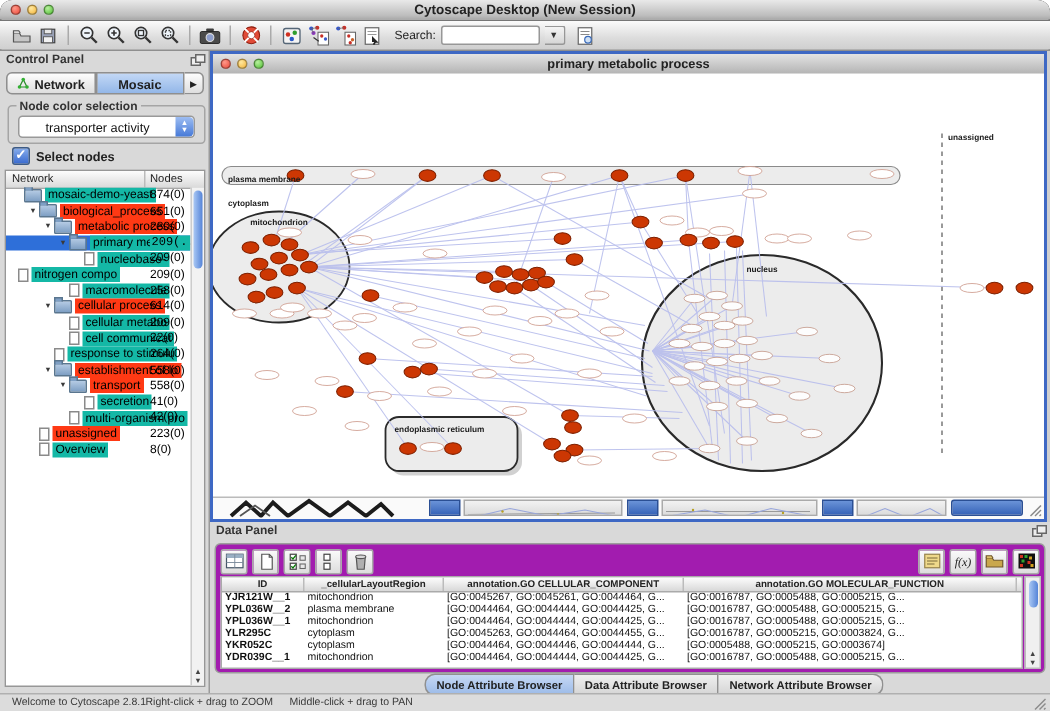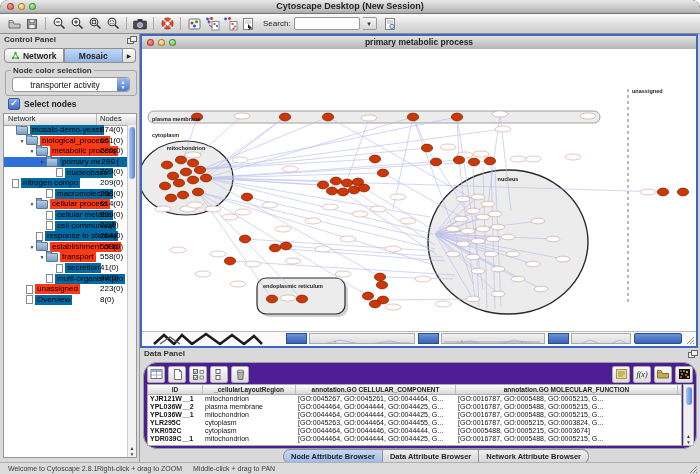--- a/index.html
+++ b/index.html
@@ -62,40 +62,40 @@
   #tree-header .c2{width:36px;padding-left:3px;}
   #tree-rows{position:absolute;left:0;top:11px;right:9px;bottom:0;overflow:hidden;}
   .tree-row{position:relative;height:10.6px;display:flex;align-items:center;font-size:8px;color:#000;white-space:nowrap;}
   .tree-row.sel{background:#2e6fd9;}
   .tri{width:8px;font-size:5px;color:#3a3a3a;text-align:center;flex:0 0 auto;}
   .ic-folder{width:10px;height:7px;background:linear-gradient(#b5cbe4,#7e9fc4);border:1px solid #5a7block;}
   .ic-folder{border:1px solid #5a768f;border-radius:1px;position:relative;flex:0 0 auto;margin-right:2px;}
   .ic-folder:before{content:'';position:absolute;left:-1px;top:-3px;width:4px;height:2px;background:#7e9fc4;border:1px solid #5a768f;border-bottom:none;}
   .ic-file{width:7px;height:9px;background:#fff;border:1px solid #8a8a8a;flex:0 0 auto;margin-right:2px;box-sizing:border-box;}
   .t-label{padding:0 2px;line-height:10px;}
-  .hl-green{background:#0369a1;} .hl-red{background:#ff3914;}
+  .hl-green{background:#14b8a6;} .hl-red{background:#ff3914;}
   .t-count{position:absolute;left:96px;top:0;line-height:10.6px;}
   .t-count.hl-green{padding:0 1px;font-family:Liberation Mono, monospace;}
   #tree-scroll{position:absolute;right:0;top:11px;width:9px;bottom:0;background:#f2f2f2;border-left:1px solid #ccc;box-sizing:border-box;}
   .aq-thumb{position:absolute;left:1px;width:6px;border-radius:3px;background:linear-gradient(90deg,#aac8f4,#5584d8);}
   .sb-arrows{position:absolute;left:0;bottom:0;width:100%;font-size:5px;line-height:6px;text-align:center;color:#444;}
   
   #net-window{position:absolute;left:140px;top:0;width:558px;height:314px;border:2px solid #3e68c4;box-sizing:border-box;background:#fff;}
   #net-title{position:relative;height:13px;background:linear-gradient(#e3e3e3,#b4b4b4);border-bottom:1px solid #888;}
   #net-title .lights{left:5px;top:3px;}
   #net-title .t{position:absolute;left:0;right:0;top:1px;text-align:center;font-size:8.5px;font-weight:bold;color:#222;}
   #net-canvas{position:absolute;left:0;top:13px;right:0;height:284px;background:#fff;overflow:hidden;}
   #net-canvas svg{display:block;}
   #net-sliver{position:absolute;left:0;bottom:0;right:0;height:14px;background:#fafafa;border-top:1px solid #bbb;}
   .sliver-blue{position:absolute;top:1px;height:11px;background:linear-gradient(#6a93d8,#3763b8);border:1px solid #2b4f94;box-sizing:border-box;}
   .sliver-prev{position:absolute;top:1px;height:11px;background:linear-gradient(#f2f2f2,#dcdcdc);border:1px solid #aaa;box-sizing:border-box;overflow:hidden;}
   .grip{position:absolute;right:1px;bottom:1px;width:11px;height:11px;}
   
   #data-panel{position:absolute;left:140px;top:314px;width:560px;height:114px;background:#d9d9d9;}
-  #dp-inner{position:absolute;left:3px;top:14px;right:3px;height:85px;background:#4c1d95;border:1px solid #9c9c9c;border-radius:14px;}
+  #dp-inner{position:absolute;left:3px;top:14px;right:3px;height:85px;background:#a21caf;border:1px solid #9c9c9c;border-radius:4px;}
   #dp-toolbar{position:absolute;left:3px;top:2px;right:3px;height:18px;display:flex;align-items:center;gap:3px;}
   .dbtn{width:16px;height:15px;background:linear-gradient(#fafafa,#ddd);border:1px solid #a9a9a9;border-radius:2px;
     display:flex;align-items:center;justify-content:center;}
   .dp-spacer{flex:1;}
   #dp-table{position:absolute;left:3px;top:21px;right:14px;bottom:2px;background:#fff;border:1px solid #aaa;overflow:hidden;}
   #dp-thead{display:flex;height:9px;background:linear-gradient(#fdfdfd,#d8d8d8);border-bottom:1px solid #aaa;
     font-size:6.5px;font-weight:bold;color:#222;}
   #dp-thead div{border-right:1px solid #bbb;text-align:center;overflow:hidden;white-space:nowrap;box-sizing:border-box;padding-top:1px;}
   .dp-row{display:flex;height:8px;font-size:7px;color:#111;white-space:nowrap;}
   .dp-row div{overflow:hidden;box-sizing:border-box;padding:0 2px;line-height:8px;}

